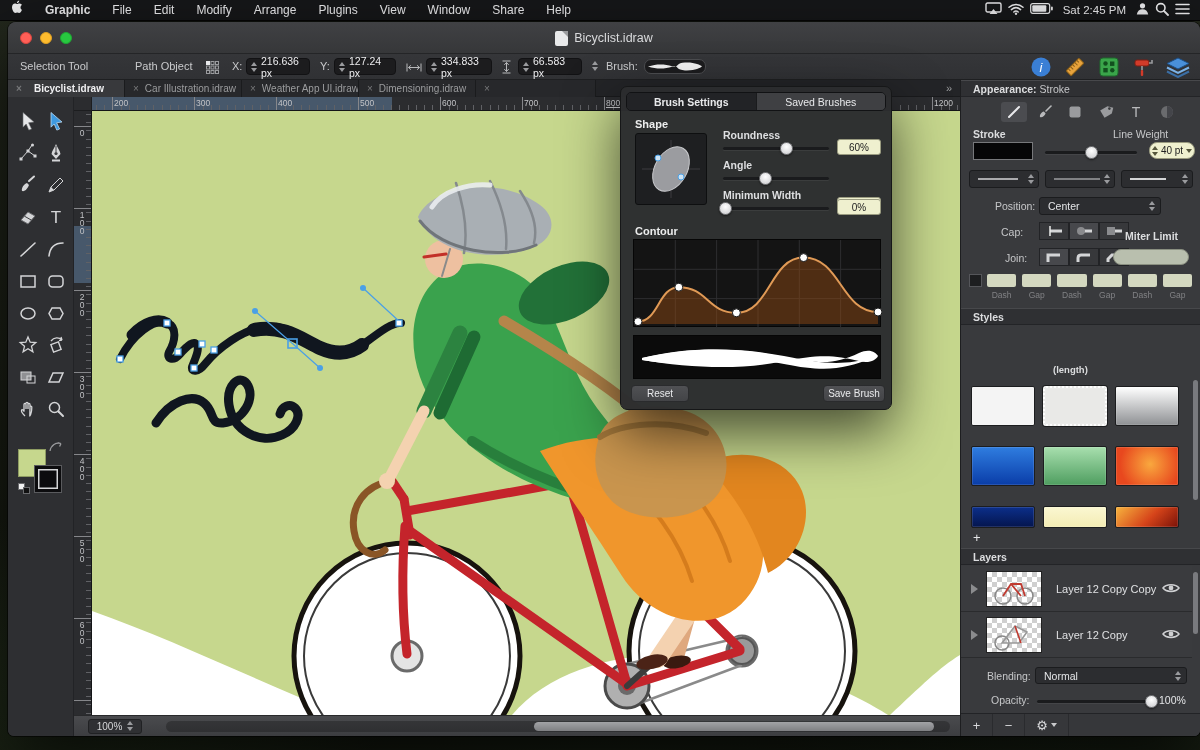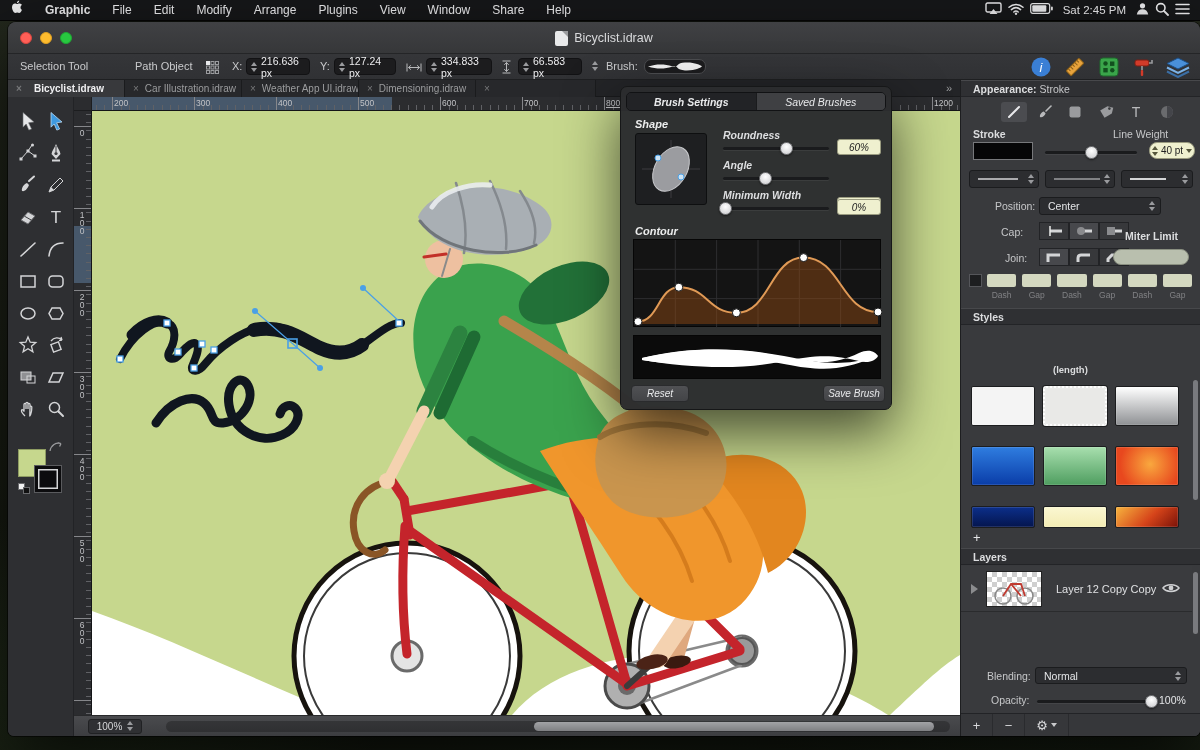--- a/index.html
+++ b/index.html
@@ -104,21 +104,21 @@
     background-color:#fff;
     background-image:linear-gradient(45deg,#cfcfcf 25%,transparent 25%,transparent 75%,#cfcfcf 75%),
                      linear-gradient(45deg,#cfcfcf 25%,transparent 25%,transparent 75%,#cfcfcf 75%);
     background-size:10px 10px;background-position:0 0,5px 5px;position:relative;}
   .lname{margin-left:14px;color:#dfe0e2;font-size:11px;}
   .eye{margin-left:auto;margin-right:12px;}
   .vthumb{position:absolute;right:2px;width:5px;border-radius:3px;background:#8a8b8e;opacity:.8;}
   .botbtn{width:32px;height:100%;display:flex;align-items:center;justify-content:center;border-right:1px solid #2a2b2e;color:#d8d9db;font-size:13px;}
   
   #popover{left:620px;top:86px;width:272px;height:324px;background:rgba(44,45,47,.98);border:1px solid #161718;
-    border-radius:7px;box-shadow:0 22px 55px rgba(0,0,0,.65);color:#dedfe1;font-size:10.5px;z-index:40;font-style:italic;}
+    border-radius:7px;box-shadow:0 22px 55px rgba(0,0,0,.65);color:#dedfe1;font-size:10.5px;z-index:40;}
   .pop-seg{position:absolute;left:5px;top:5px;right:5px;height:19px;display:flex;border:1px solid #111214;border-radius:5px;overflow:hidden;}
   .pop-seg .seg{flex:1;display:flex;align-items:center;justify-content:center;font-size:10.5px;color:#e8e9eb;}
   .seg.on{background:#222326;font-weight:bold;}
   .seg.off{background:#3f4043;border-left:1px solid #1a1b1d;}
   .pop-h{position:absolute;font-weight:bold;color:#eceded;font-size:11px;}
   .pval{position:absolute;width:44px;height:16px;display:flex;align-items:center;justify-content:center;}
   .btn{position:absolute;height:17px;background:linear-gradient(180deg,#505154,#434447);border:1px solid #2a2b2d;
     border-radius:4px;color:#e8e9eb;font-size:10px;display:flex;align-items:center;justify-content:center;}
 </style>
 </head>
@@ -762,20 +762,35 @@
               <circle cx="38" cy="24" r="8" fill="none" stroke="#888" stroke-width="1.5"></circle>
               <path d="M16,24l8,-12h10l4,12M24,12l10,12" fill="none" stroke="#c03a30" stroke-width="1.8"></path>
             </svg>
         </span>
         <span class="lname">Layer 12 Copy Copy</span>
         <span class="eye"><svg width="18" height="12">
               <path d="M1,6C4,1.5 14,1.5 17,6 14,10.5 4,10.5 1,6Z" fill="none" stroke="#cfd0d2" stroke-width="1.5"></path>
               <circle cx="9" cy="6" r="2.4" fill="#cfd0d2"></circle>
             </svg></span>
       </div>
+      <div class="layer-row abs" style="top:532px;">
+        <span class="disc"></span>
+        <span class="thumb">
+          <svg width="54" height="34" viewBox="0 0 54 34" style="position:absolute;left:0;top:0;">
+              <circle cx="15" cy="25" r="7" fill="none" stroke="#888" stroke-width="1.5"></circle>
+              <path d="M15,25L28,8l12,6-8,11Z" fill="none" stroke="#999" stroke-width="1.6"></path>
+              <path d="M28,8l6,17" stroke="#c03a30" stroke-width="1.6"></path>
+            </svg>
+        </span>
+        <span class="lname">Layer 12 Copy</span>
+        <span class="eye"><svg width="18" height="12">
+              <path d="M1,6C4,1.5 14,1.5 17,6 14,10.5 4,10.5 1,6Z" fill="none" stroke="#cfd0d2" stroke-width="1.5"></path>
+              <circle cx="9" cy="6" r="2.4" fill="#cfd0d2"></circle>
+            </svg></span>
+      </div>
       <div class="vthumb" style="top:492px;height:62px;"></div>
 
       <span class="abs" style="top:590px;left:26px;">Blending:</span>
       <div class="abs mini-drop" style="top:587px;left:74px;width:152px;height:17px;padding-left:8px;color:#e4e5e7;">
         <span>Normal</span>
         <span class="stepper" style="margin-left:auto;margin-right:5px;">
             <i class="up"></i>
             <i class="dn"></i>
           </span>
       </div>

